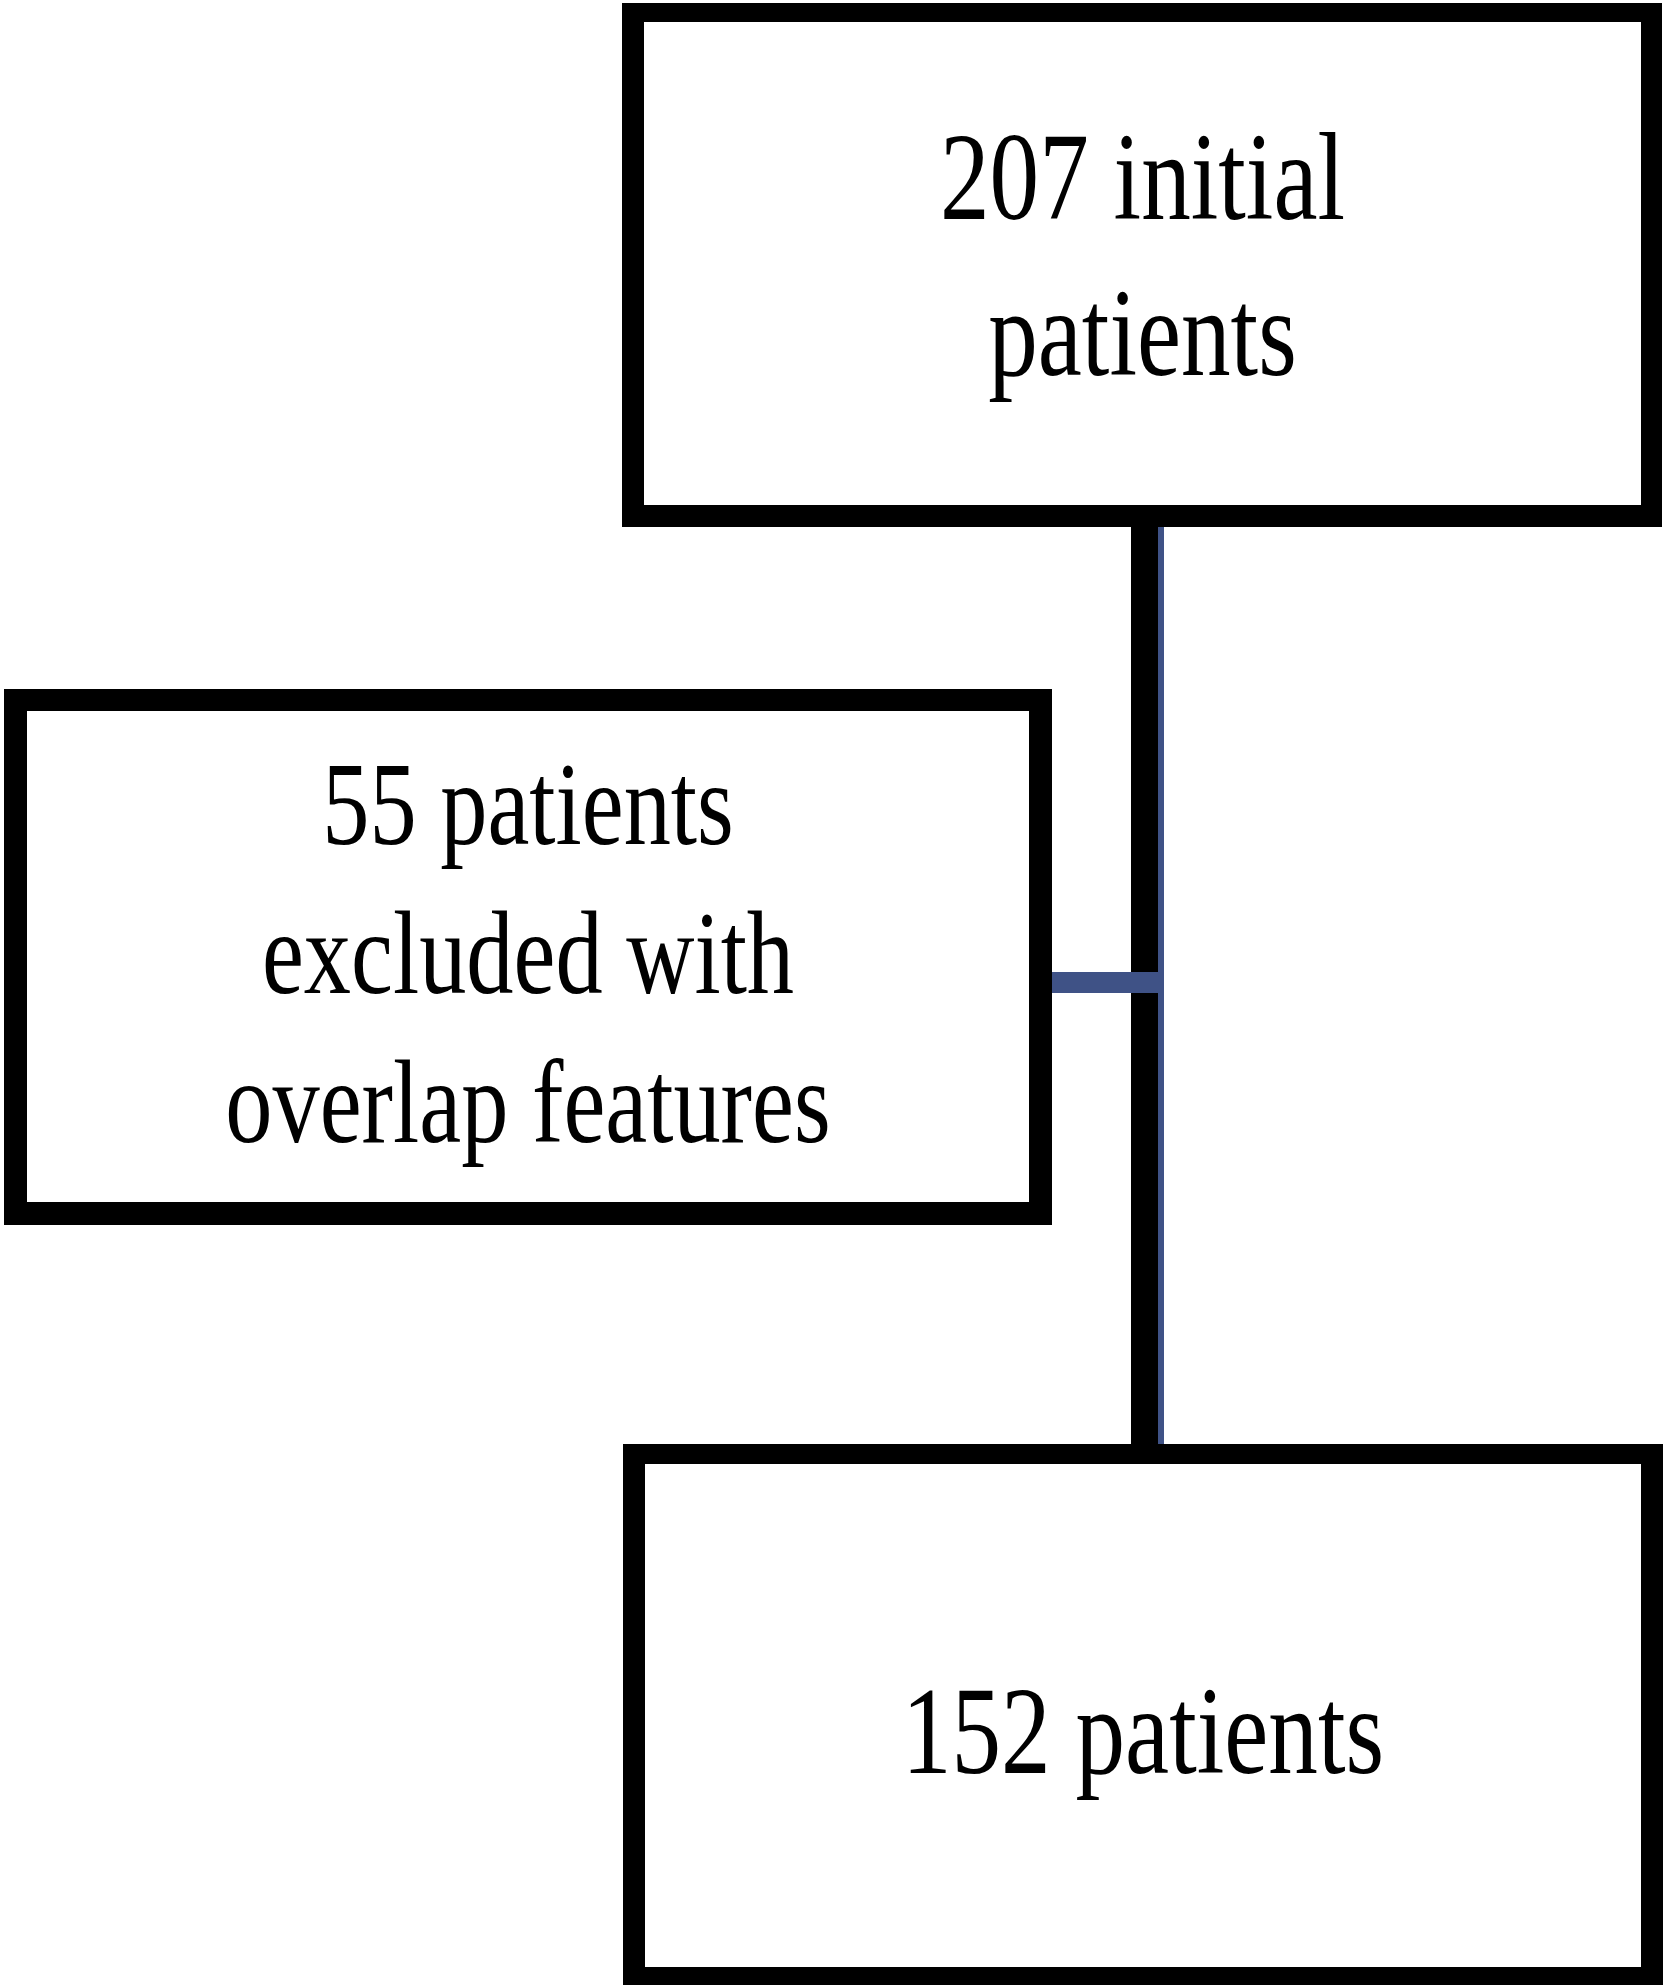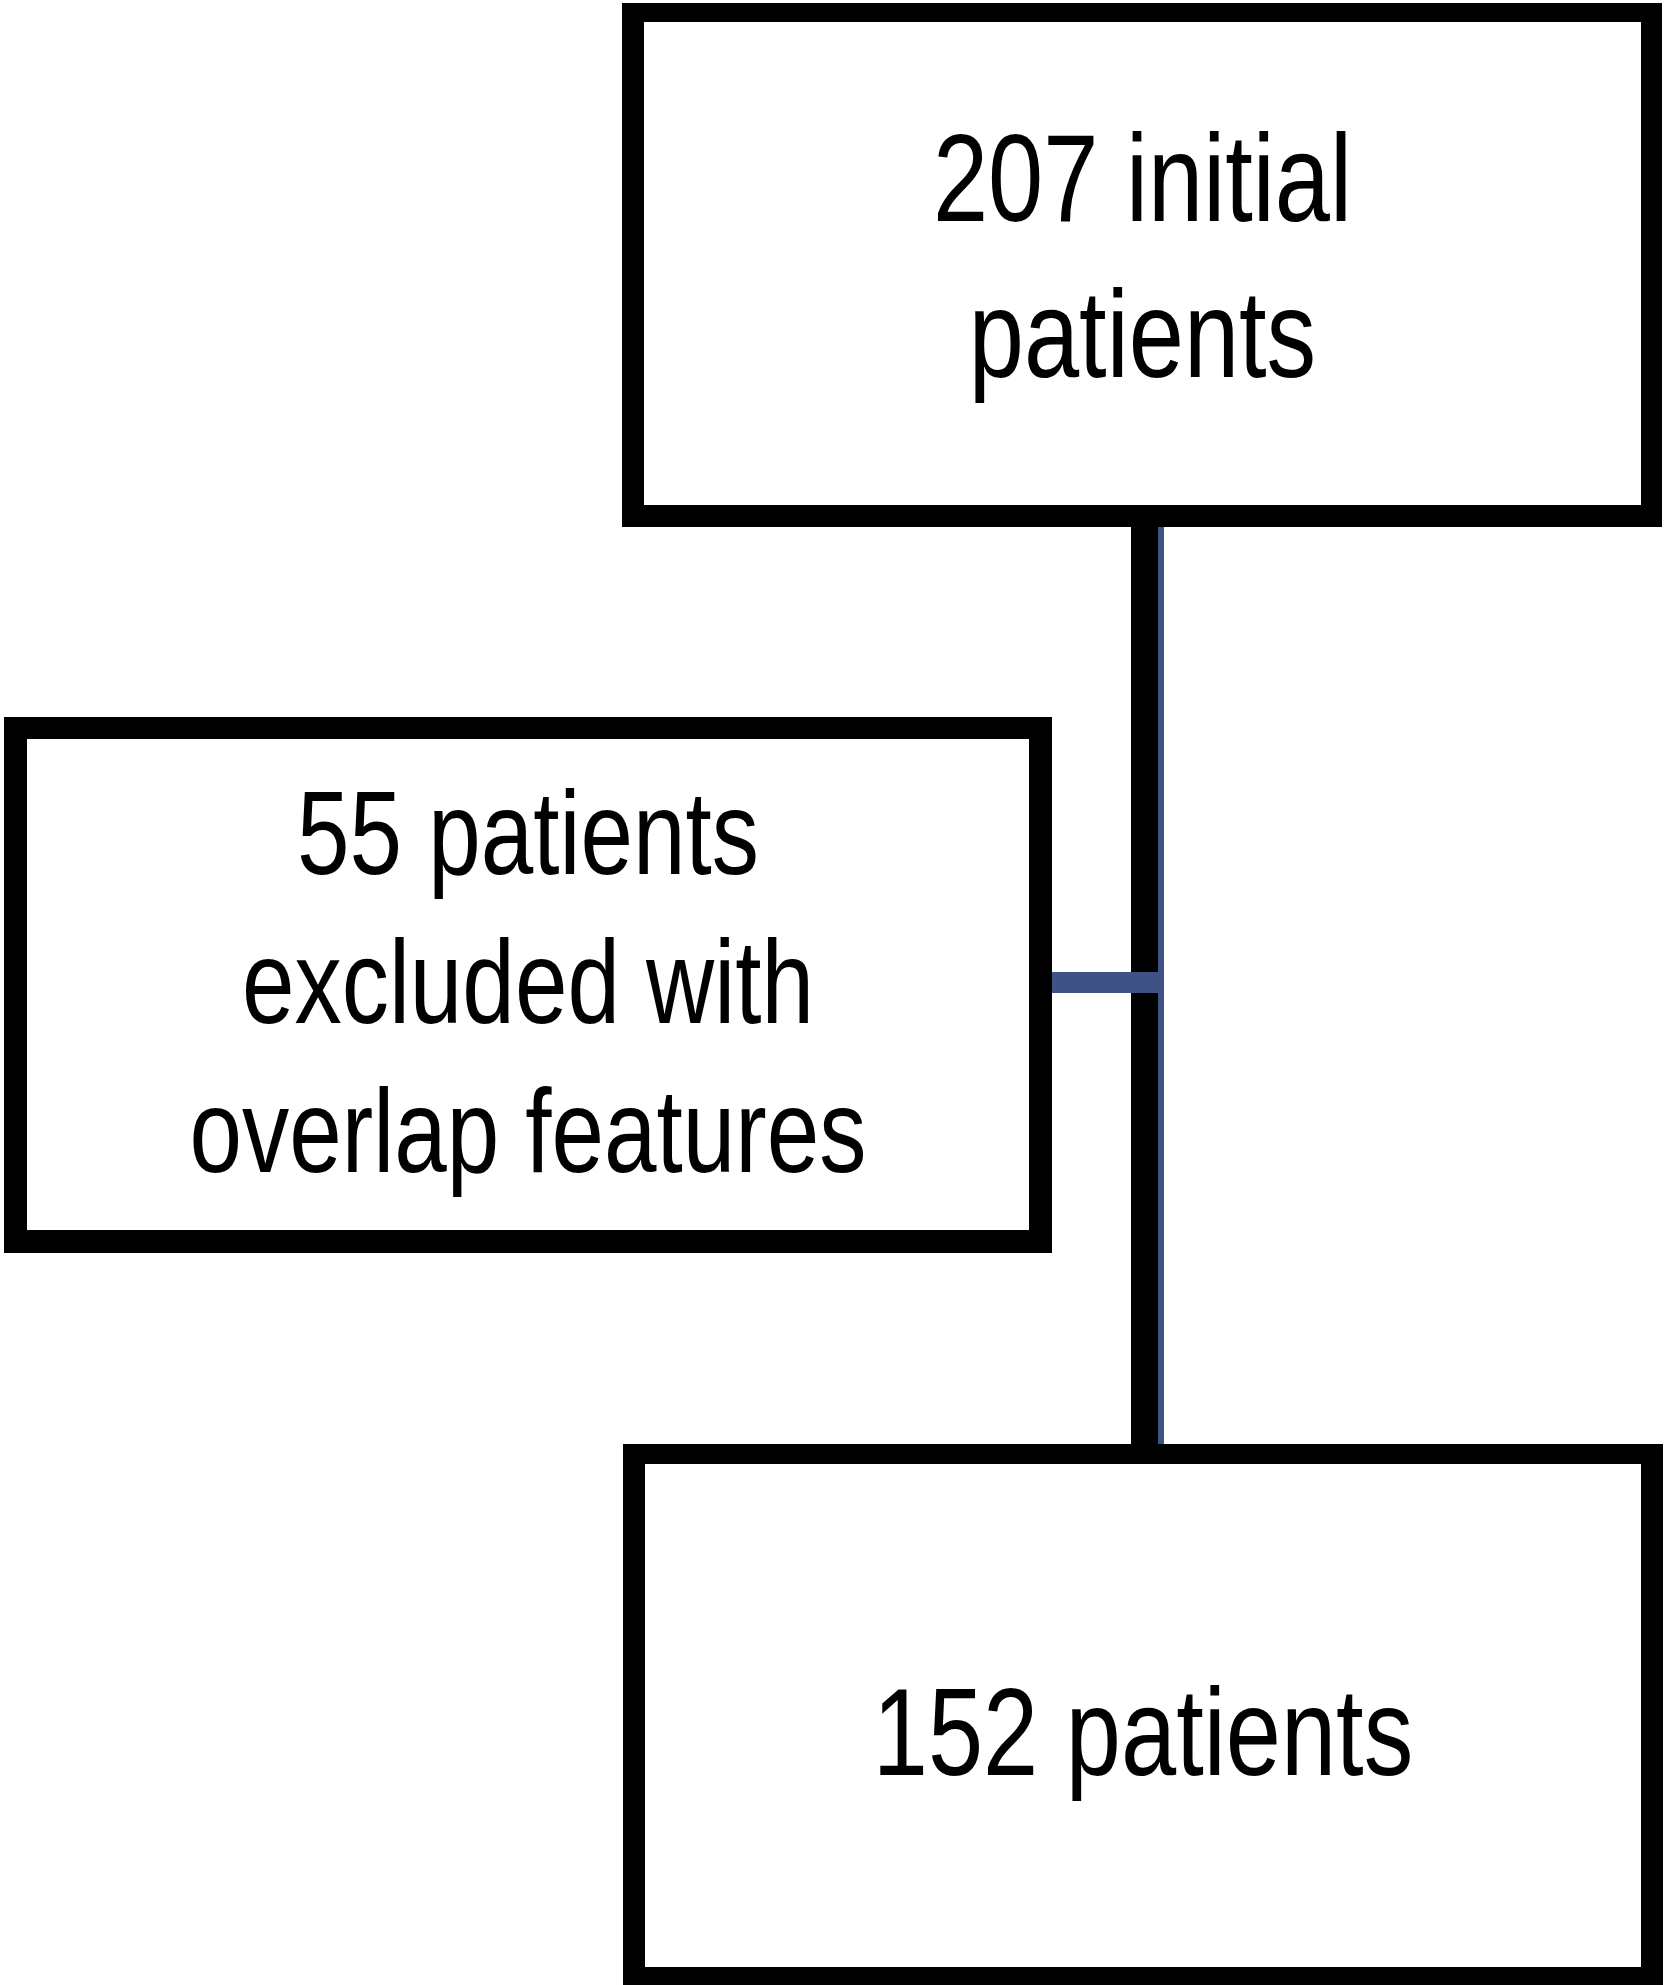--- a/index.html
+++ b/index.html
@@ -7,21 +7,21 @@
     margin: 0;
     padding: 0;
     background: #ffffff;
   }
   #canvas {
     position: relative;
     width: 1675px;
     height: 1985px;
     background: #ffffff;
     overflow: hidden;
-    font-family: Liberation Sans, sans-serif;
+    font-family: Liberation Serif, serif;
   }
 
   
   .flow-box {
     position: absolute;
     box-sizing: border-box;
     background: #ffffff;
     border-style: solid;
     border-color: #000000;
     display: flex;
@@ -32,21 +32,21 @@
     left: 622px;
     top: 3px;
     width: 1040px;
     height: 524px;
     border-width: 19px 21px 22px 22px;
     align-items: flex-start;
   }
 
   #box-excluded {
     left: 4px;
-    top: 717px;
+    top: 689px;
     width: 1048px;
     height: 536px;
     border-width: 22px 23px 23px 23px;
     align-items: center;
   }
 
   #box-final {
     left: 623px;
     top: 1444px;
     width: 1040px;

